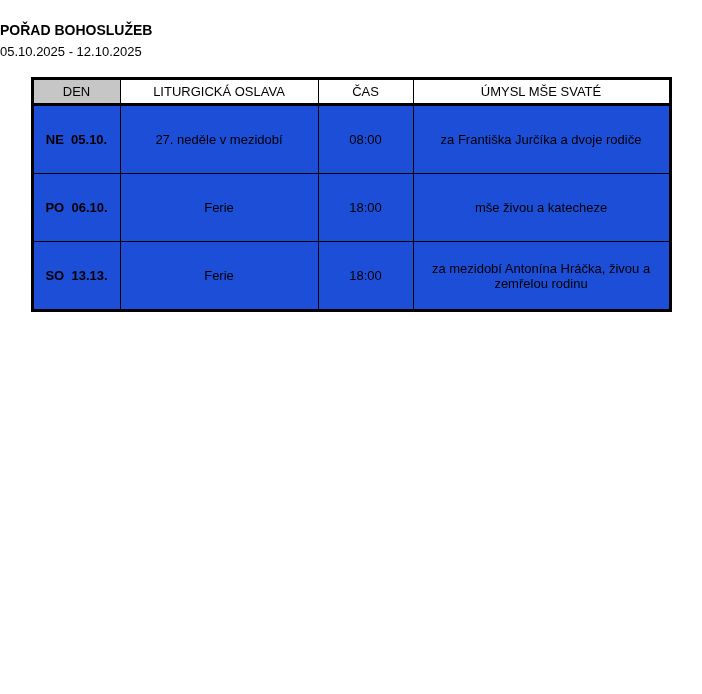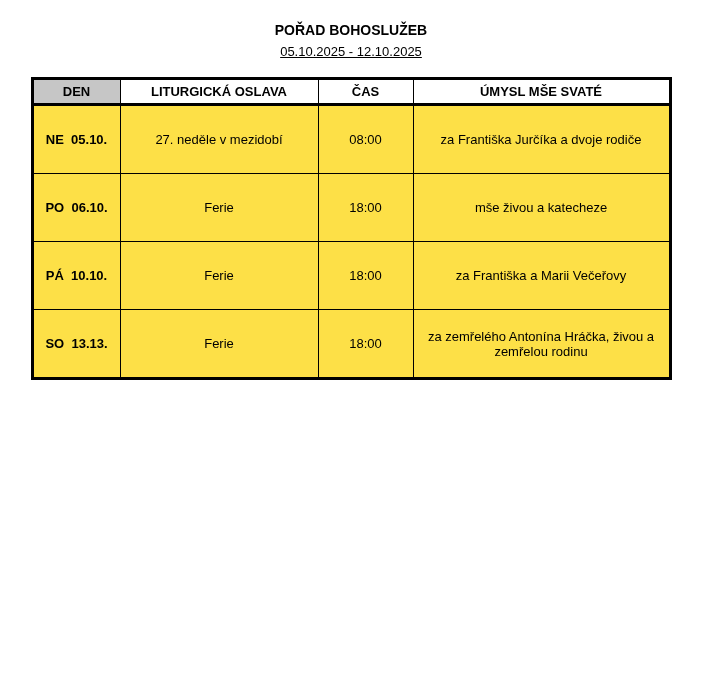--- a/index.html
+++ b/index.html
@@ -11,59 +11,57 @@
   }
   body {
     width: 702px;
     height: 694px;
     overflow: hidden;
   }
   .page {
     padding-top: 20px;
   }
   .title-block {
-    text-align: center;
   }
   .title, .subtitle {
     font-size: 14px;
     font-weight: bold;
     line-height: 21px;
   }
   .daterange {
     font-size: 13px;
     line-height: 21px;
-    text-decoration: underline;
   }
   table.schedule {
     border-collapse: collapse;
     table-layout: fixed;
     width: 638px;
     margin: 15px auto 0 auto;
     border: 3px solid #000000;
   }
   .schedule th, .schedule td {
     border: 1px solid #000000;
     text-align: center;
     vertical-align: middle;
     font-size: 13px;
     padding: 2px 6px;
     overflow: hidden;
   }
   .schedule thead th {
-    font-weight: bold;
+    font-weight: normal;
     height: 19px;
     border-bottom: 3px solid #000000;
     background: #ffffff;
   }
   .schedule thead th.den-header {
     background: var(--den-header-bg, #c6c6c6);
   }
   .schedule tbody td {
     height: 63px;
-    background: #fde047;
+    background: #1d4ed8;
   }
   .schedule td.den-cell {
     font-weight: bold;
     white-space: pre;
     text-align: center;
   }
   col.col-den    { width: 88px; }
   col.col-oslava { width: 198px; }
   col.col-cas    { width: 95px; }
   col.col-umysl  { width: 257px; }
@@ -99,26 +97,20 @@
         <td>08:00</td>
         <td>za Františka Jurčíka a dvoje rodiče</td>
       </tr>
       <tr>
         <td class="den-cell">PO  06.10.</td>
         <td>Ferie</td>
         <td>18:00</td>
         <td>mše živou a katecheze</td>
       </tr>
       <tr>
-        <td class="den-cell">PÁ  10.10.</td>
-        <td>Ferie</td>
-        <td>18:00</td>
-        <td>za Františka a Marii Večeřovy</td>
-      </tr>
-      <tr>
         <td class="den-cell">SO  13.13.</td>
         <td>Ferie</td>
         <td>18:00</td>
-        <td>za zemřelého Antonína Hráčka, živou a zemřelou rodinu</td>
+        <td>za mezidobí Antonína Hráčka, živou a zemřelou rodinu</td>
       </tr>
     </tbody>
   </table>
 </div>
 
 </body></html>

